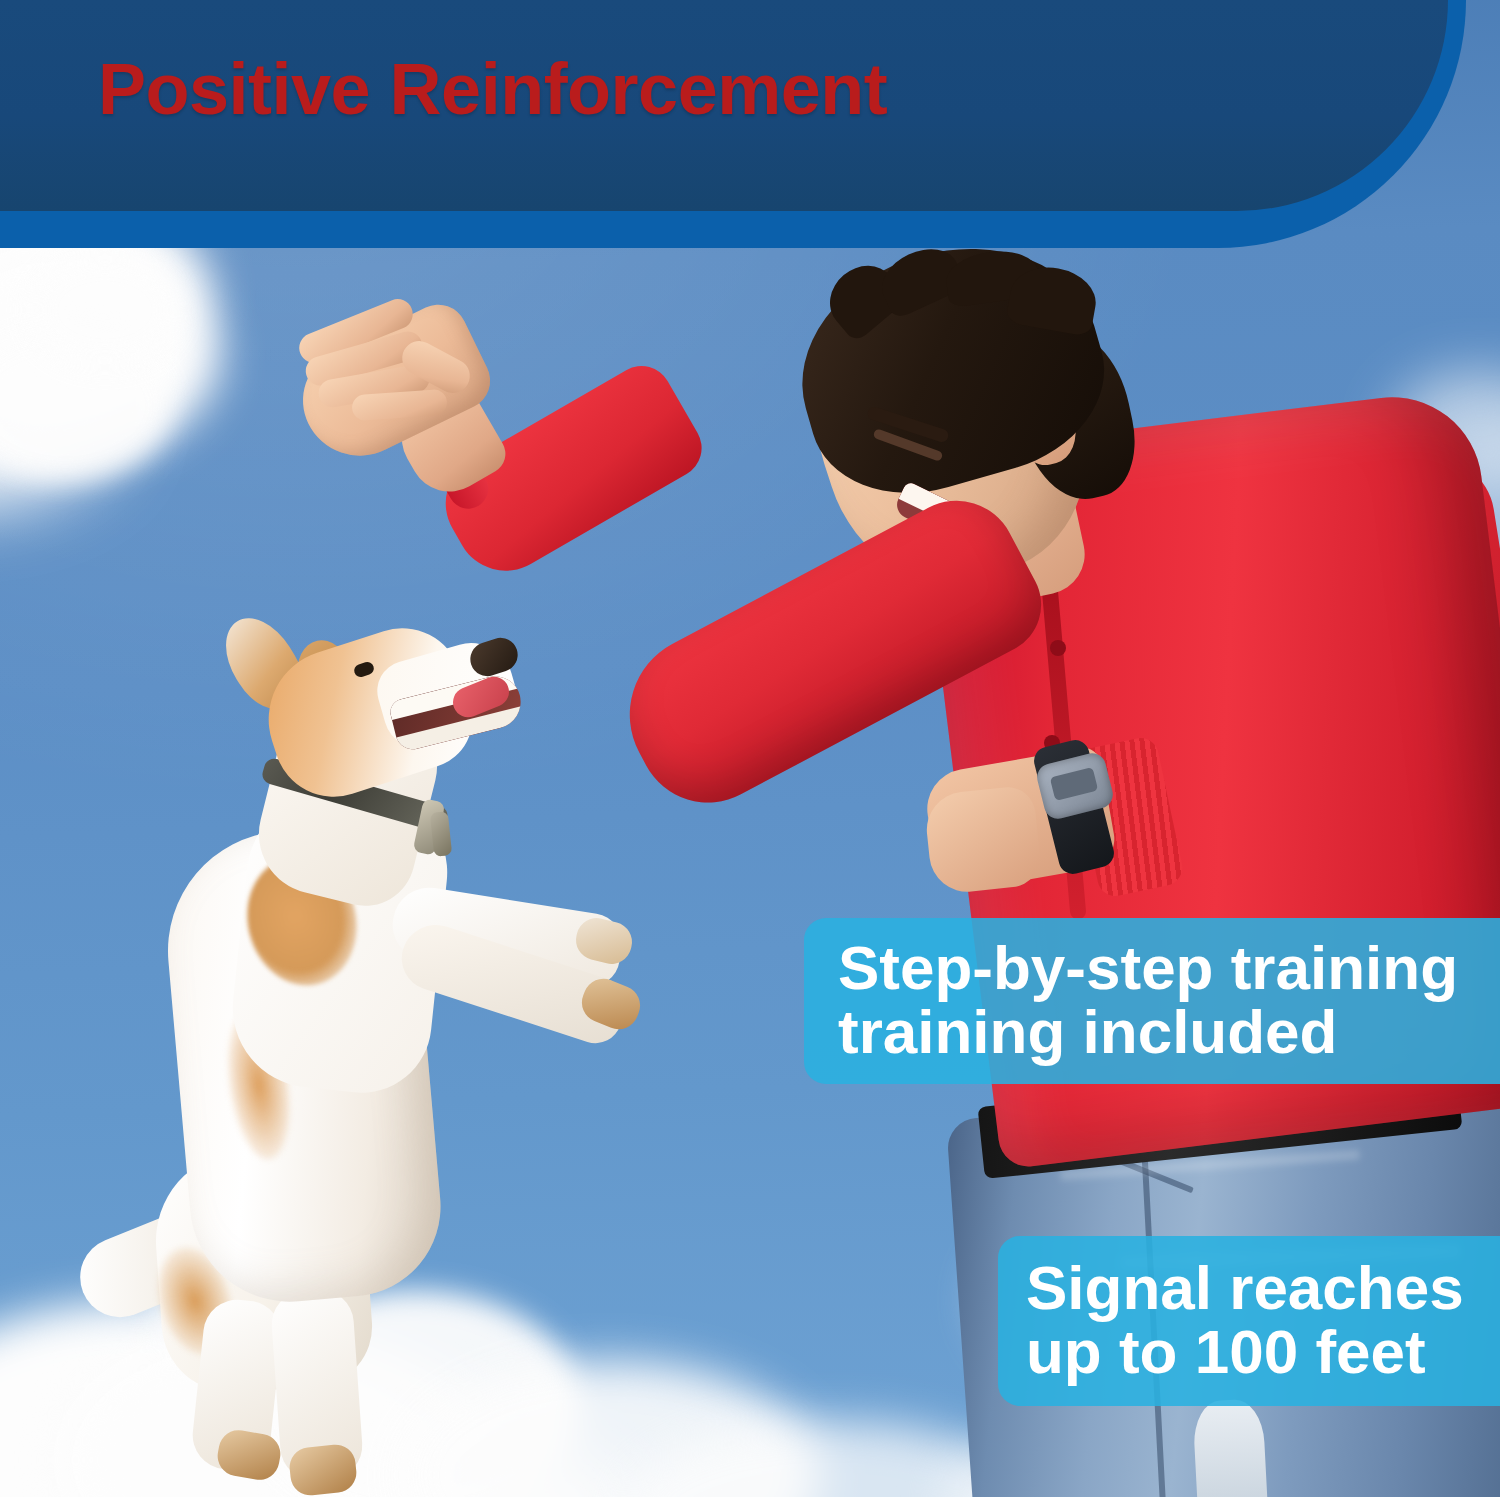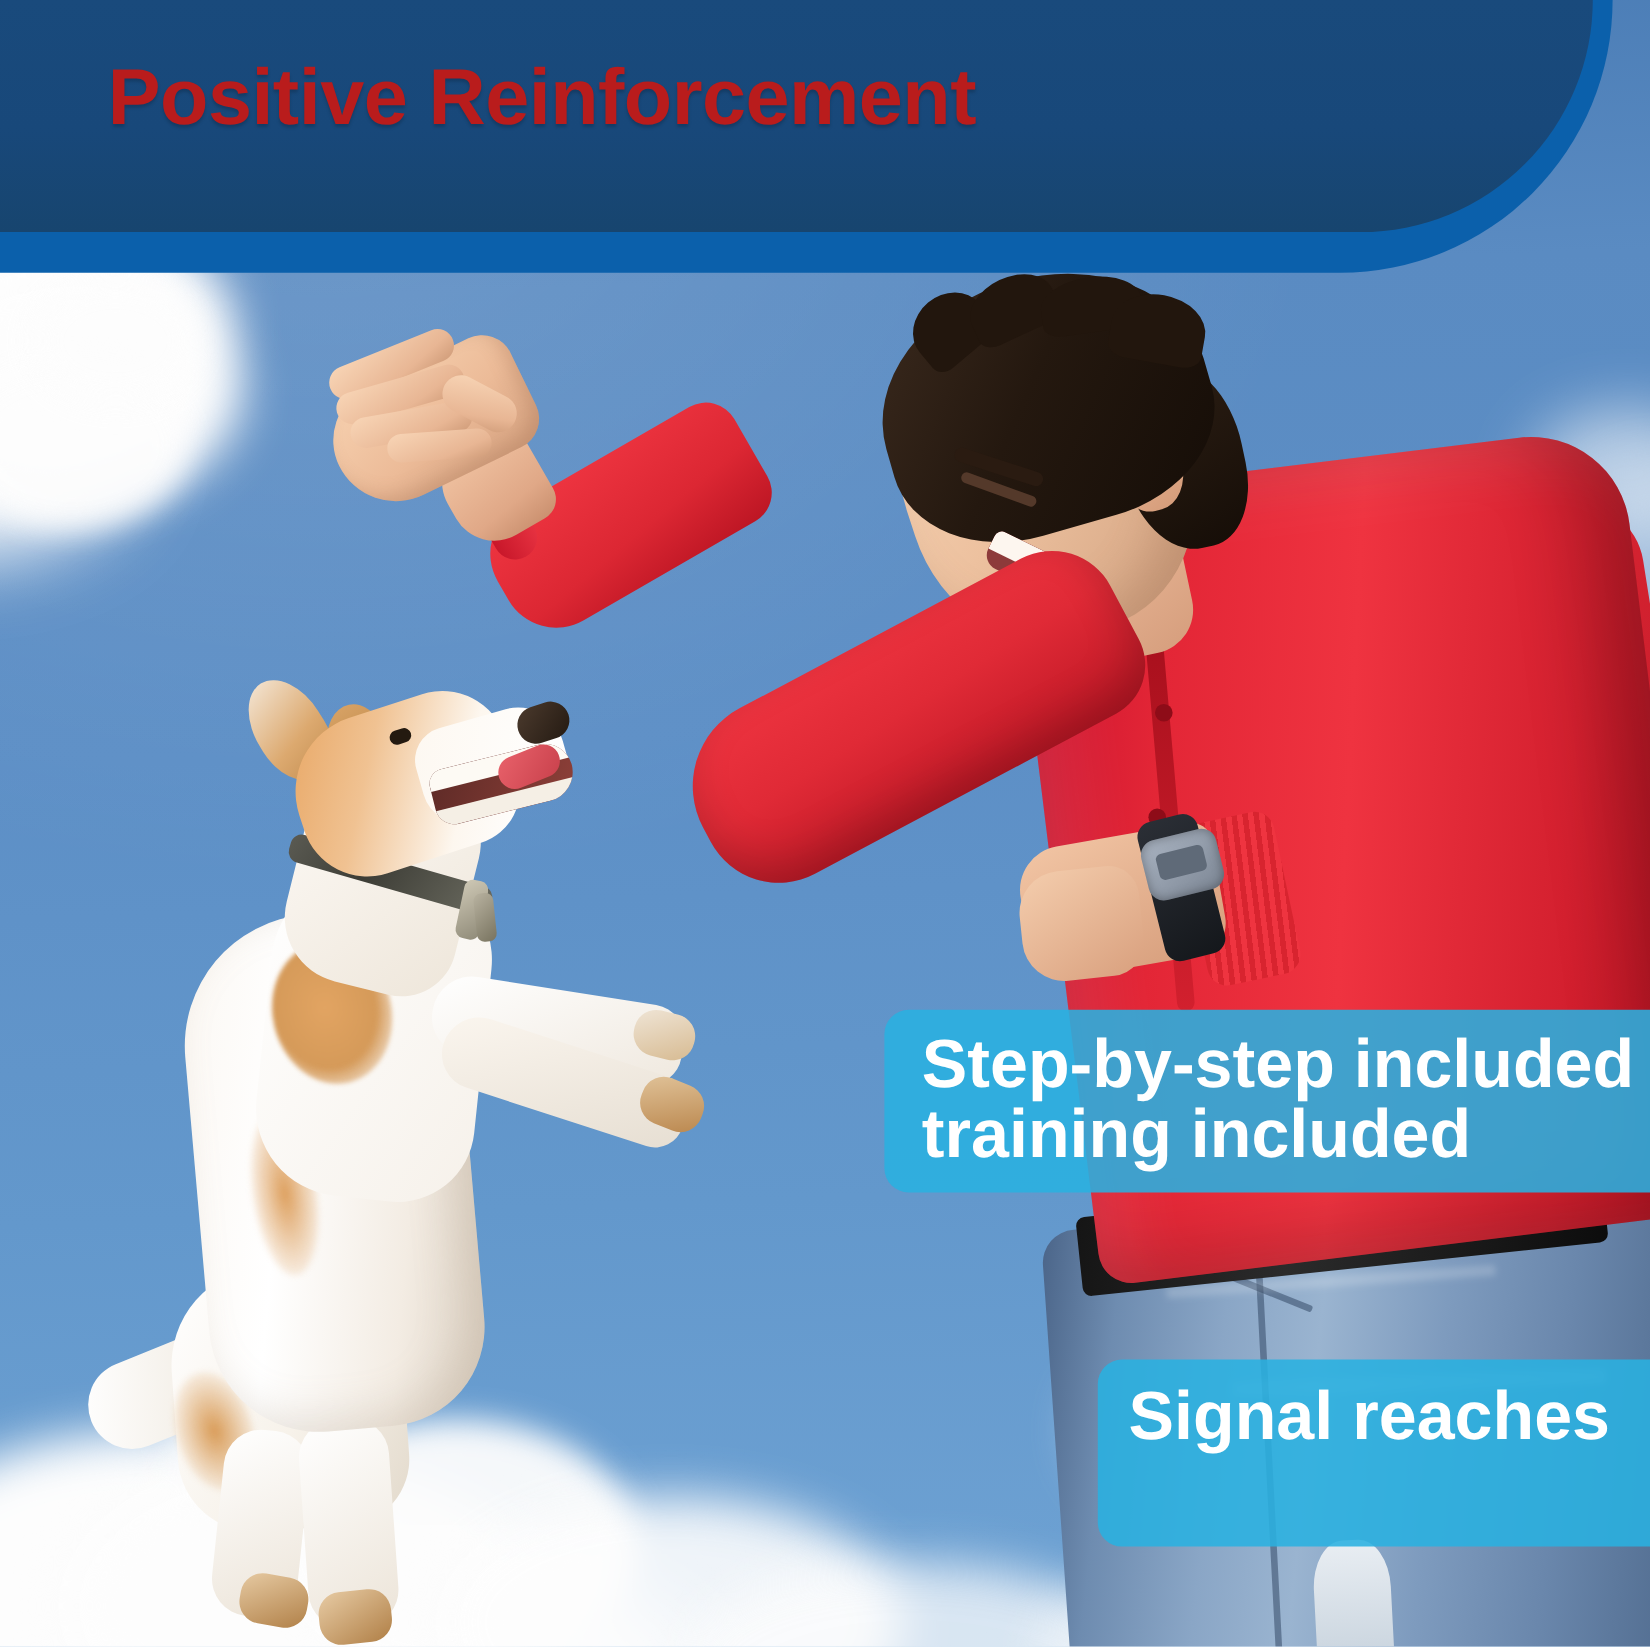--- a/index.html
+++ b/index.html
@@ -738,26 +738,27 @@
         <div class="dog-teeth-top"></div>
         <div class="dog-teeth-bot"></div>
       </div>
       <div class="dog-tongue"></div>
       <div class="dog-nose"></div>
       <div class="dog-eye"></div>
     </div>
   </div>
 
   <div class="callout callout-1">
-    <span class="line">Step-by-step included</span>
+    <span class="line">Step-by-step training</span>
     <span class="line">training included</span>
   </div>
 
   <div class="callout callout-2">
     <span class="line">Signal reaches</span>
+    <span class="line">up to 100 feet</span>
   </div>
 
   <div class="header-wrap">
     <div class="header-light"></div>
     <div class="header-dark"></div>
     <div class="header-title">Positive Reinforcement</div>
   </div>
 
 </div>
 

